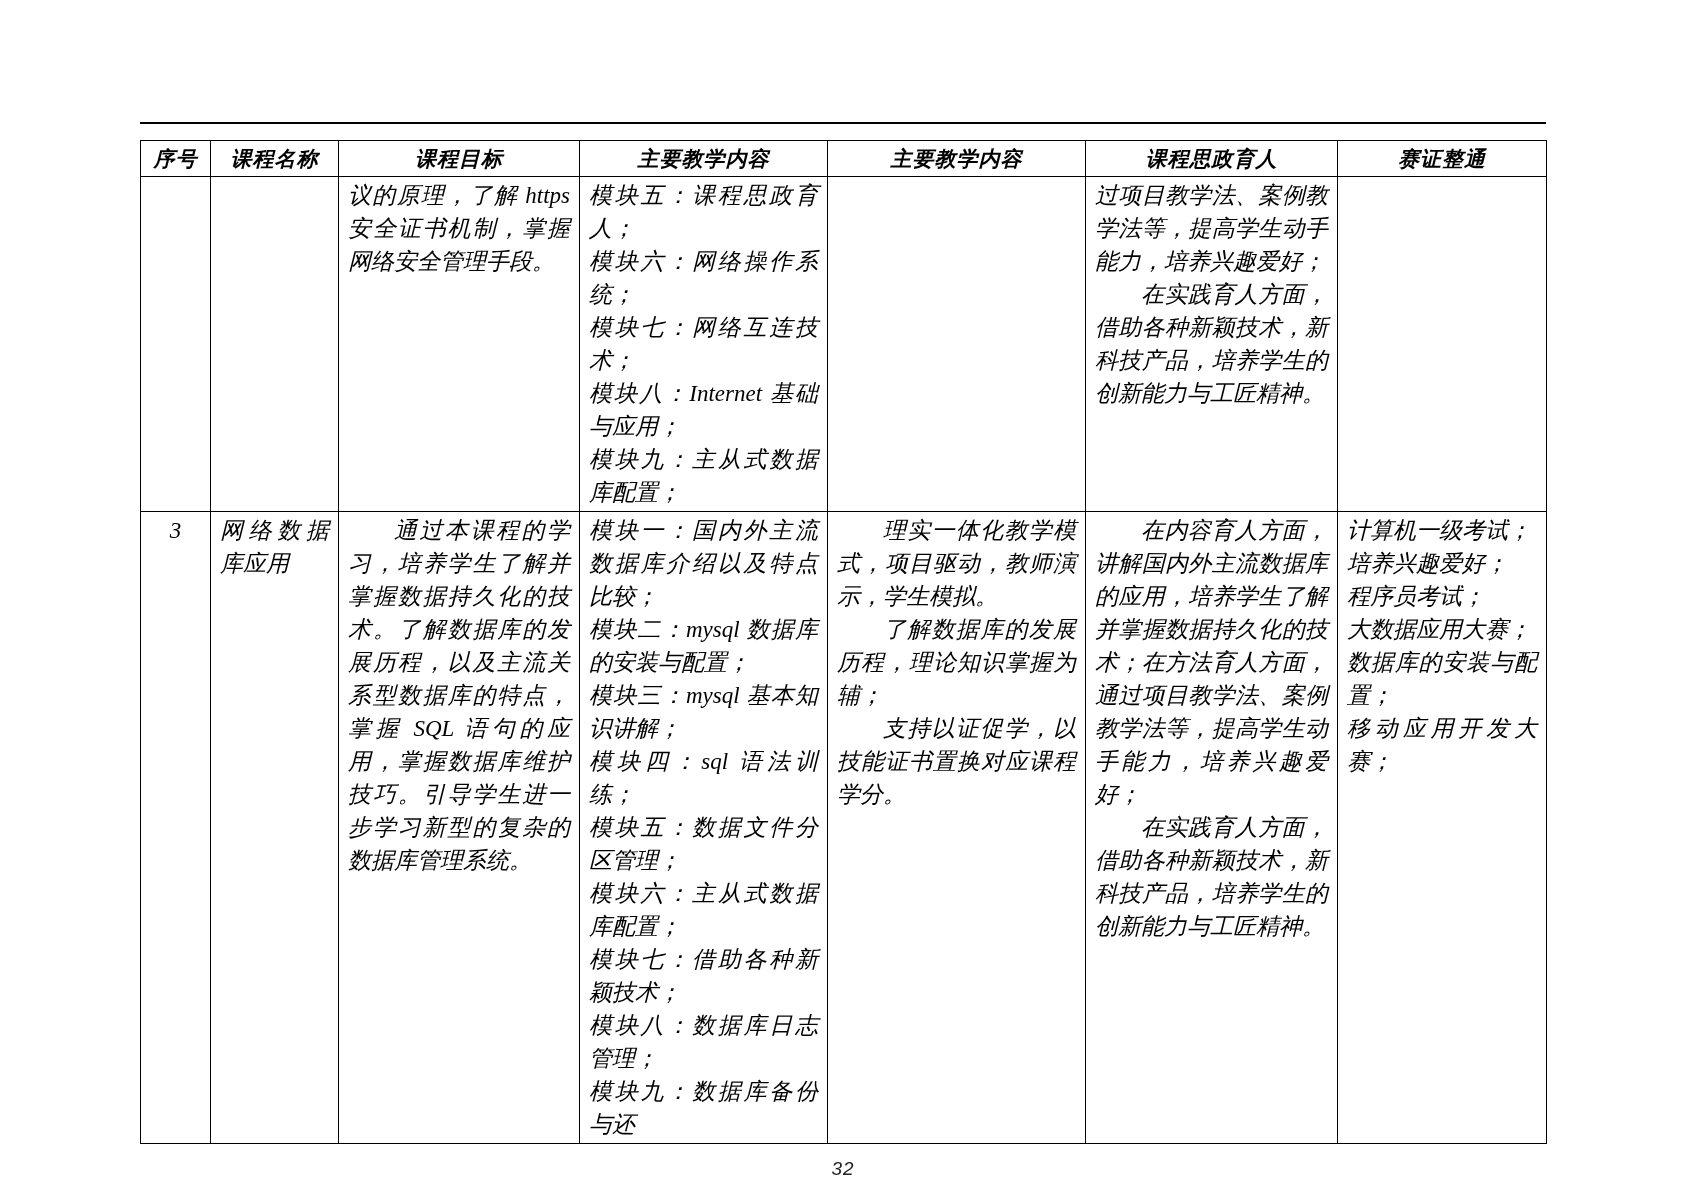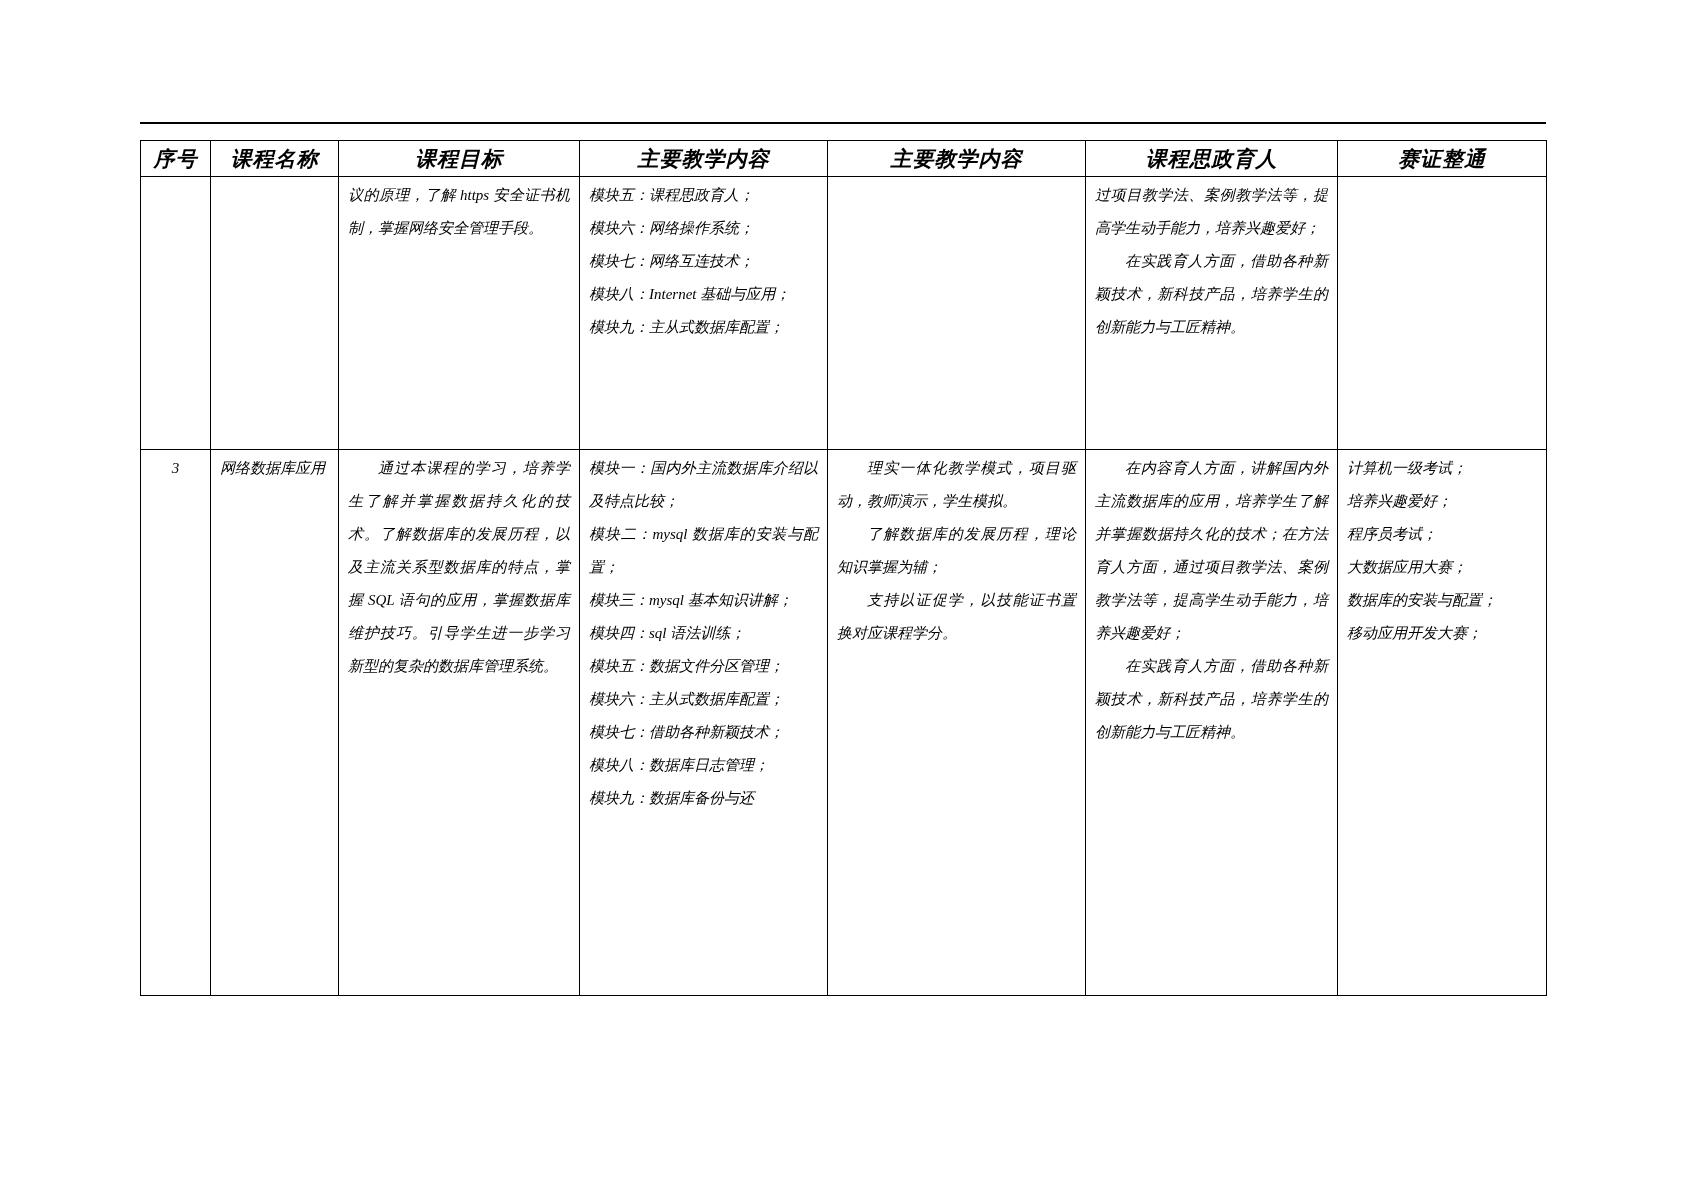--- a/index.html
+++ b/index.html
@@ -50,21 +50,21 @@
     font-family: "Liberation Sans", "DejaVu Sans", sans-serif;
     font-weight: bold;
     font-size: 21px;
     height: 36px;
     text-align: center;
     vertical-align: middle;
     padding: 2px;
     letter-spacing: 1px;
   }
   td {
-    font-size: 15px;
+    font-size: 23px;
     line-height: 33px;
     padding: 2px 9px;
   }
   td p {
     margin: 0;
     text-align: justify;
   }
   td p.indent {
     text-indent: 2em;
   }
@@ -165,14 +165,15 @@
             <p>培养兴趣爱好；</p>
             <p>程序员考试；</p>
             <p>大数据应用大赛；</p>
             <p>数据库的安装与配置；</p>
             <p>移动应用开发大赛；</p>
           </td>
         </tr>
       </tbody>
   </table>
 
+  <div class="page-number">32</div>
 
 </div>
 
 </body></html>

